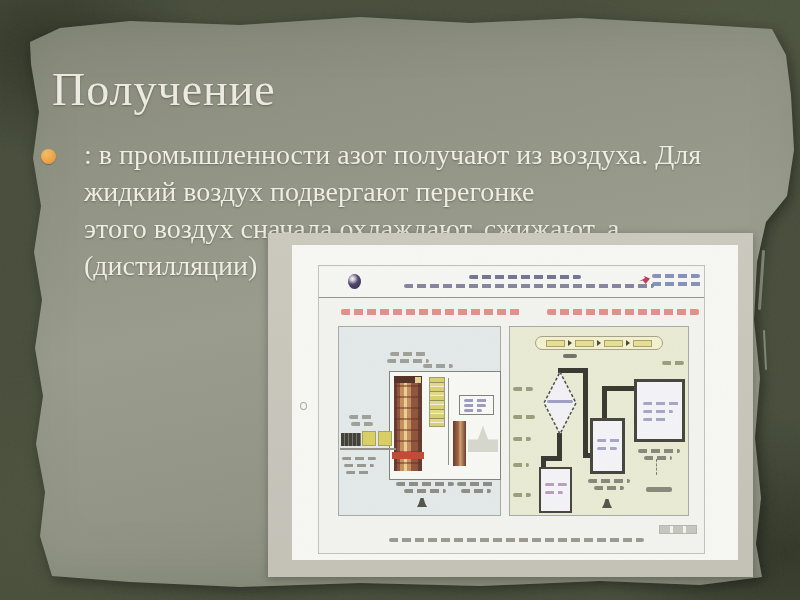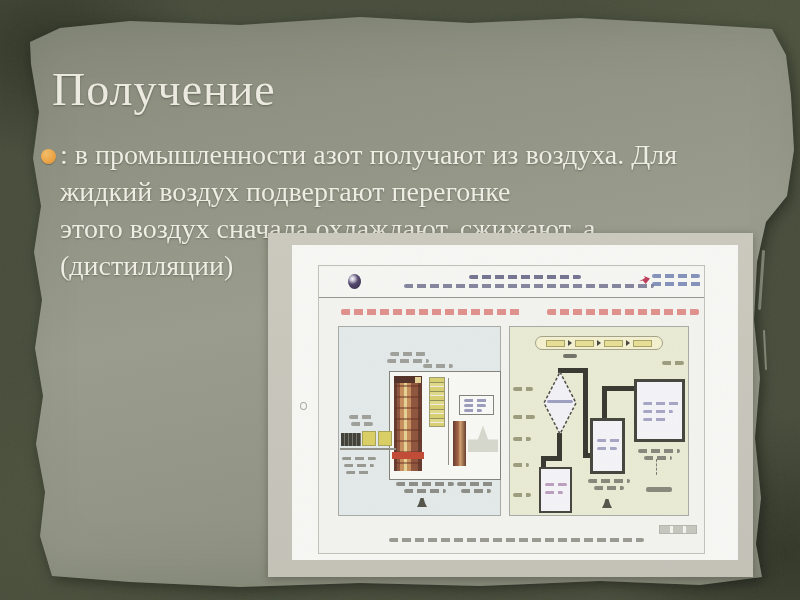--- a/index.html
+++ b/index.html
@@ -19,21 +19,21 @@
     clip-path:polygon(30px 42px,60px 28px,130px 21px,240px 25px,360px 17px,470px 23px,580px 18px,690px 24px,772px 29px,
       786px 55px,791px 95px,794px 150px,787px 196px,766px 222px,757px 262px,754px 320px,760px 378px,755px 438px,761px 498px,756px 544px,762px 577px,
       700px 585px,600px 581px,480px 586px,360px 583px,240px 587px,130px 582px,52px 576px,
       40px 536px,45px 492px,36px 444px,43px 396px,35px 348px,42px 300px,34px 252px,41px 206px,33px 158px,39px 112px,31px 64px);}
   .fiber{position:absolute;background:rgba(205,210,190,.45);border-radius:2px;z-index:1;}
   .title{position:absolute;left:52px;top:64px;font-size:46px;line-height:52px;color:#f2f0e6;
     letter-spacing:1px;text-shadow:0 1px 2px rgba(40,44,30,.5);z-index:2;}
   .bullet-dot{position:absolute;left:41px;top:149px;width:15px;height:15px;border-radius:50%;
     background:radial-gradient(circle at 35% 30%,#f8bd63 0%,#f2a33c 55%,#d9862a 100%);
     box-shadow:0 1px 1px rgba(40,44,30,.4);z-index:2;}
-  .body-text{position:absolute;left:60px;top:136px;z-index:2;color:#f5f3ea;font-size:28px;
+  .body-text{position:absolute;left:84px;top:136px;z-index:2;color:#f5f3ea;font-size:28px;
     line-height:37px;text-shadow:0 1px 2px rgba(40,44,30,.45);}
   .body-text .line{display:block;white-space:nowrap;}
   
   .photo{position:absolute;left:268px;top:233px;width:485px;height:344px;box-sizing:border-box;
     padding:12px 15px 17px 24px;background:linear-gradient(180deg,#cdcac0,#c5c2b8);
     box-shadow:0 2px 8px rgba(20,24,12,.35);z-index:3;}
   .photo-inner{position:relative;width:100%;height:100%;background:#fcfcfa;}
   .artifact-o{position:absolute;left:8px;top:157px;width:5px;height:6px;border:1px solid #a9a9a3;border-radius:50%;}
   .shot{position:absolute;left:26px;top:20px;width:385px;height:287px;background:#f8f8f4;border:1px solid #c2c2bb;}
   .hdr{position:absolute;left:0;top:1px;width:100%;height:30px;background:#fbfbf9;border-bottom:1px solid #919191;}

